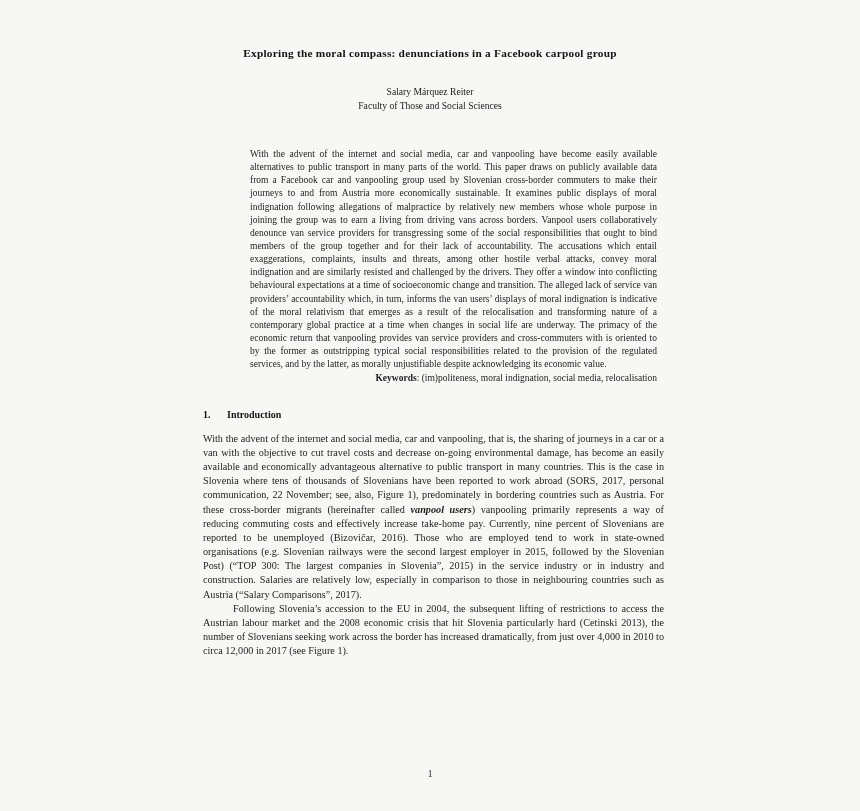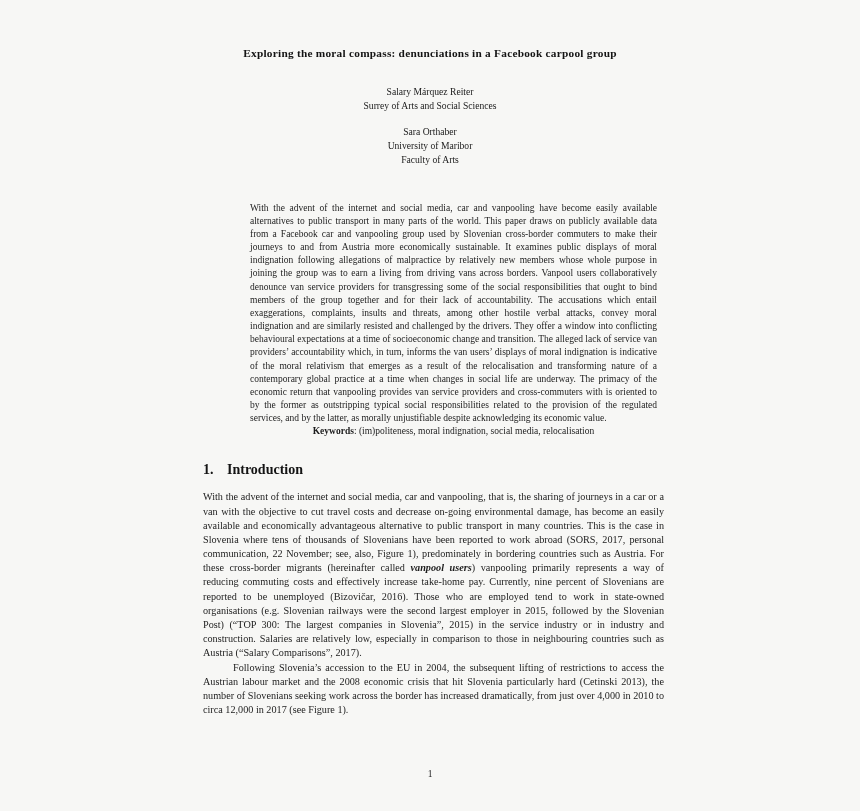--- a/index.html
+++ b/index.html
@@ -66,31 +66,31 @@
     text-align: justify;
     text-justify: inter-word;
     color: #1c1c1c;
   }
   .abstract p {
     margin: 0;
   }
   .keywords {
     margin: 0;
     padding-top: 0px;
-    text-align: center;
+    text-align: right;
   }
   .keywords b {
     font-weight: bold;
   }
 
   
   .section-heading {
     margin: 0;
     padding: 24px 0 0 203px;
-    font-size: 14px;
+    font-size: 10px;
     font-weight: bold;
     color: #141414;
   }
   .section-heading .num {
     display: inline-block;
     width: 24px;
   }
 
   
   .body-text {
@@ -127,26 +127,21 @@
 </head>
 <body>
 
 <div class="page">
 
   <h1 class="title">Exploring the moral compass: denunciations in a Facebook carpool group</h1>
 
   <div class="authors">
     <div class="author-block">
       <div class="author-line">Salary Márquez Reiter</div>
-      <div class="author-line">Surrey of Arts and Social Sciences</div>
-    </div>
-    <div class="author-block">
-      <div class="author-line">Sara Orthaber</div>
-      <div class="author-line">University of Maribor</div>
-      <div class="author-line">Faculty of Arts</div>
+      <div class="author-line">Faculty of Those and Social Sciences</div>
     </div>
   </div>
 
   <div class="abstract">
     <p>With the advent of the internet and social media, car and vanpooling have become easily available alternatives to public transport in many parts of the world. This paper draws on publicly available data from a Facebook car and vanpooling group used by Slovenian cross-border commuters to make their journeys to and from Austria more economically sustainable. It examines public displays of moral indignation following allegations of malpractice by relatively new members whose whole purpose in joining the group was to earn a living from driving vans across borders. Vanpool users collaboratively denounce van service providers for transgressing some of the social responsibilities that ought to bind members of the group together and for their lack of accountability. The accusations which entail exaggerations, complaints, insults and threats, among other hostile verbal attacks, convey moral indignation and are similarly resisted and challenged by the drivers. They offer a window into conflicting behavioural expectations at a time of socioeconomic change and transition. The alleged lack of service van providers’ accountability which, in turn, informs the van users’ displays of moral indignation is indicative of the moral relativism that emerges as a result of the relocalisation and transforming nature of a contemporary global practice at a time when changes in social life are underway. The primacy of the economic return that vanpooling provides van service providers and cross-commuters with is oriented to by the former as outstripping typical social responsibilities related to the provision of the regulated services, and by the latter, as morally unjustifiable despite acknowledging its economic value.</p>
     <p class="keywords"><b>Keywords</b><span>: (im)politeness, moral indignation, social media, relocalisation</span></p>
   </div>
 
   <h2 class="section-heading"><span class="num">1.</span><span>Introduction</span></h2>
 

